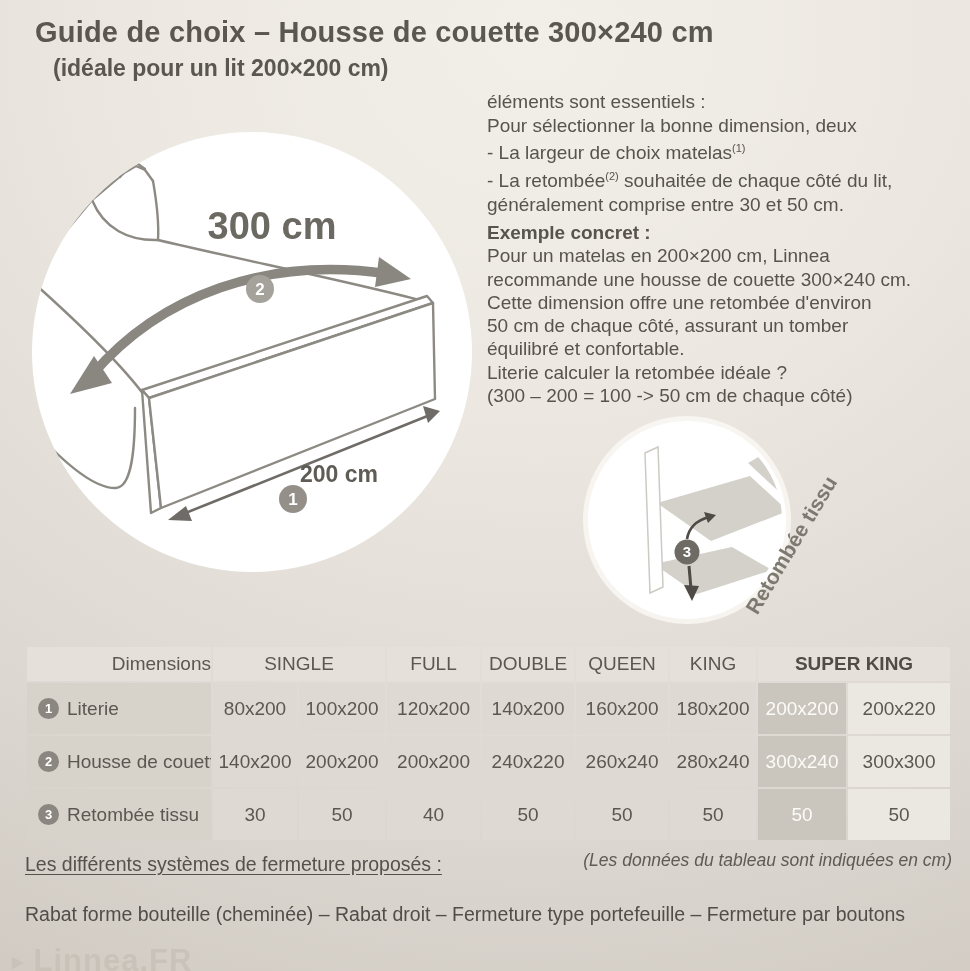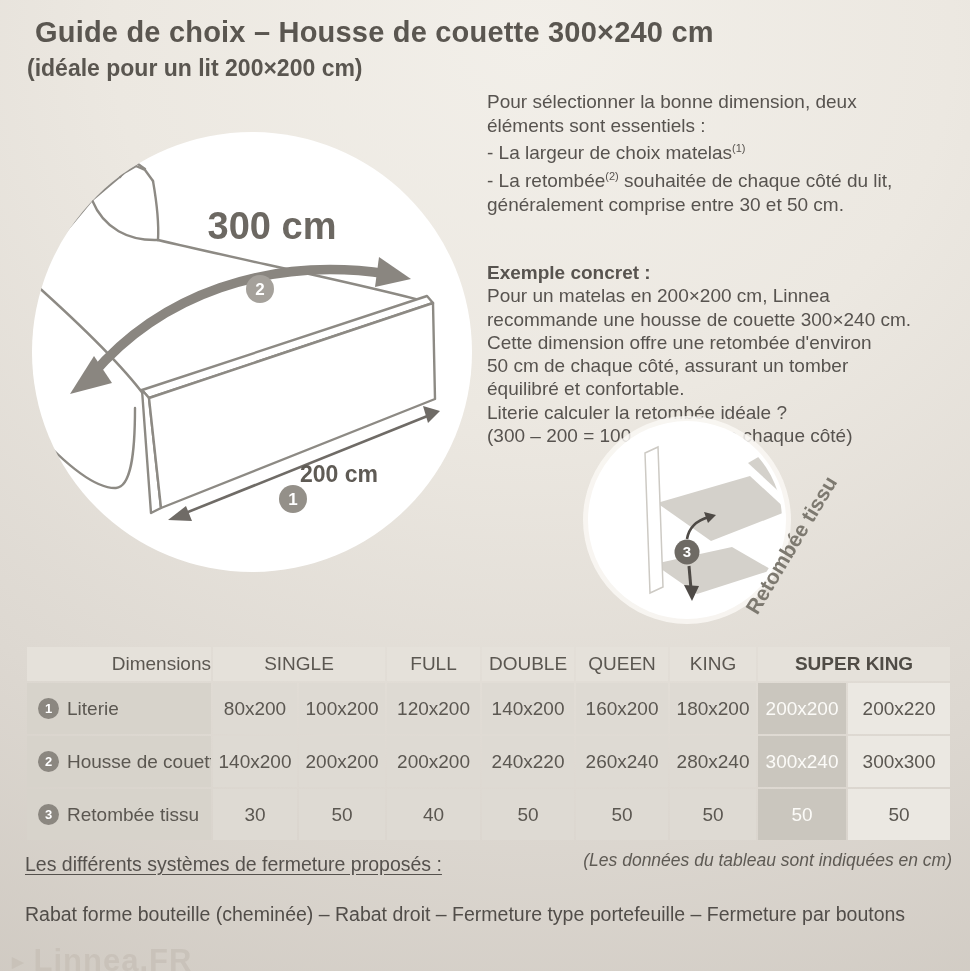--- a/index.html
+++ b/index.html
@@ -3,34 +3,34 @@
 <meta charset="utf-8">
 <style>
   html,body{margin:0;padding:0;}
   body{width:970px;height:971px;overflow:hidden;}
   .page{
     position:relative;width:970px;height:971px;overflow:hidden;
     background:radial-gradient(135% 120% at 55% 4%, #f2efe9 0%, #ece8e1 32%, #ddd8d1 66%, #cbc5bd 100%);
     font-family:"Liberation Sans", sans-serif;color:#56524e;
   }
   .title{position:absolute;left:35px;top:16px;font-size:29px;font-weight:bold;color:#5a5650;letter-spacing:.2px;white-space:nowrap;}
-  .subtitle{position:absolute;left:27px;top:55px;font-size:23px;font-weight:bold;color:#5a5650;white-space:nowrap;}
+  .subtitle{position:absolute;left:53px;top:55px;font-size:23px;font-weight:bold;color:#5a5650;white-space:nowrap;}
 
   .circle-lg{position:absolute;left:32px;top:132px;width:440px;height:440px;border-radius:50%;background:#fff;overflow:hidden;}
   .circle-sm{position:absolute;left:588px;top:421px;width:198px;height:198px;border-radius:50%;background:#fff;box-shadow:0 0 0 5px rgba(250,248,244,.85);overflow:hidden;}
   svg text{font-family:"Liberation Sans",sans-serif;}
 
   .retombee-label{position:absolute;left:741px;top:606px;font-size:21px;font-weight:bold;color:#7d7970;
     transform:rotate(-59deg);transform-origin:0 0;white-space:nowrap;}
 
   .intro{position:absolute;left:487px;top:90px;font-size:19px;line-height:23.5px;color:#57534f;}
   .intro .line,.example .line{white-space:nowrap;}
   sup{font-size:11px;}
   .example{position:absolute;left:487px;top:221px;font-size:19px;line-height:23.3px;color:#57534f;}
-  .example .heading{font-weight:bold;margin-top:40px;}
+  .example .heading{font-weight:bold;}
 
   .table-wrap{position:absolute;left:25px;top:645px;width:927px;}
   table{border-collapse:separate;border-spacing:2px;table-layout:fixed;width:927px;}
   th,td{font-size:19px;color:#5b5751;text-align:center;vertical-align:middle;font-weight:normal;padding:0;overflow:hidden;}
   th{height:34px;background:#e5e1da;}
   th.lblh{text-align:right;padding-left:12px;}
   th.superking{font-weight:bold;color:#504c46;}
   td{height:51px;background:#dedad3;}
   td.lbl{background:#d7d3cb;text-align:left;padding-left:11px;white-space:nowrap;}
   td.hl{background:#cac6be;color:#fcfbf8;}
@@ -85,22 +85,22 @@
       <text x="240" y="107" text-anchor="middle" font-size="38" font-weight="bold" fill="#6c6862">300 cm</text>
       <circle cx="228" cy="157" r="14" fill="#a5a19b"></circle>
       <text x="228" y="163" text-anchor="middle" font-size="17" font-weight="bold" fill="#ffffff">2</text>
       <text x="307" y="350" text-anchor="middle" font-size="23" font-weight="bold" fill="#5f5b55">200 cm</text>
       <circle cx="261" cy="367" r="14" fill="#949089"></circle>
       <text x="261" y="373" text-anchor="middle" font-size="17" font-weight="bold" fill="#ffffff">1</text>
     </svg>
   </div>
 
   <div class="intro">
+    <div class="line"><span>éléments sont essentiels :</span></div>
     <div class="line"><span>Pour sélectionner la bonne dimension, deux</span></div>
-    <div class="line"><span>éléments sont essentiels :</span></div>
     <div class="line"><span>- La largeur de choix matelas</span><sup>(1)</sup><span></span></div>
     <div class="line"><span>- La retombée</span><sup>(2)</sup><span> souhaitée de chaque côté du lit,</span></div>
     <div class="line"><span>généralement comprise entre 30 et 50 cm.</span></div>
   </div>
 
   <div class="example">
     <div class="line heading">Exemple concret :</div>
     <div class="line">Pour un matelas en 200×200 cm, Linnea</div>
     <div class="line">recommande une housse de couette 300×240 cm.</div>
     <div class="line">Cette dimension offre une retombée d'environ</div>

